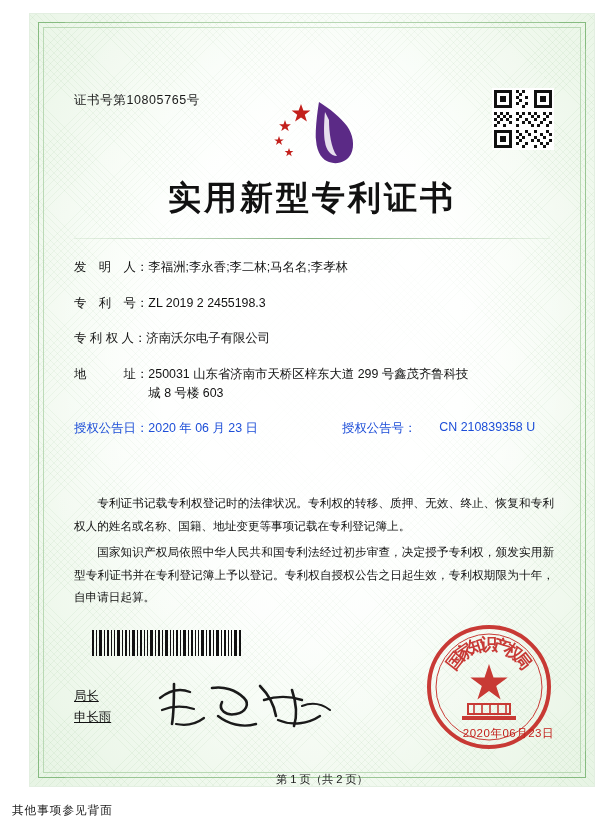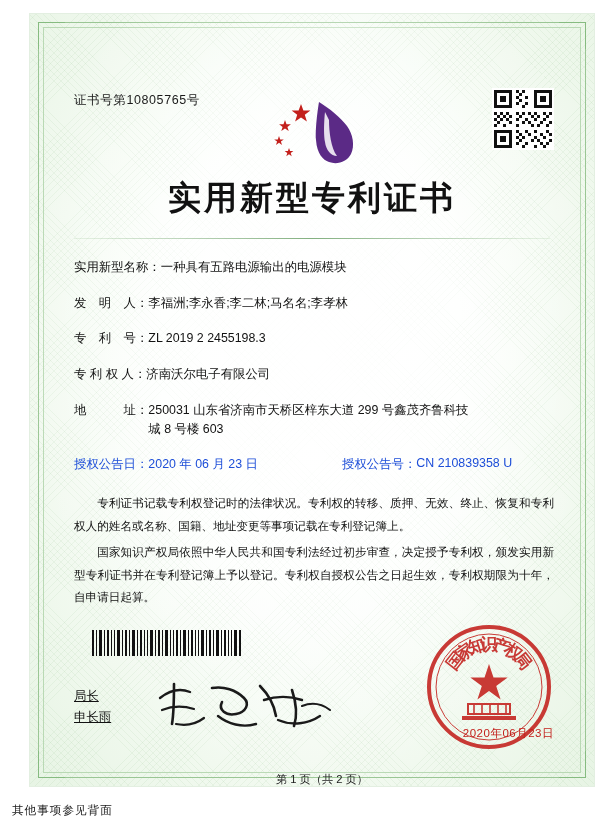--- a/index.html
+++ b/index.html
@@ -165,21 +165,21 @@
   }
 
   .row-inline {
     display: flex;
     align-items: flex-start;
     font-size: 12.4px;
     color: #1d4ed8;
     margin-bottom: 16.5px;
   }
   .cellA { display: flex; width: 268px; }
-  .cellB { display: flex; }
+  .cellB { display: flex; gap: 23px; }
   .cellA .label, .cellB .label { white-space: pre; }
 
   
   .paras {
     position: absolute;
     left: 62px;
     right: 58px;
     top: 492px;
     font-size: 11.6px;
     line-height: 1.95;
@@ -367,24 +367,20 @@
             <rect x="51" y="57" width="3" height="3"></rect>
         </g>
       </svg>
     </div>
 
     <div class="title">实用新型专利证书</div>
     <div class="title-rule"></div>
 
     <div class="fields">
 
-      <div class="row">
-        <span class="label">实用新型名称：</span>
-        <span class="value">一种具有五路电源输出的电源模块</span>
-      </div>
 
       <div class="row">
         <span class="label">发　明　人：</span>
         <span class="value">李福洲;李永香;李二林;马名名;李孝林</span>
       </div>
 
       <div class="row">
         <span class="label">专　利　号：</span>
         <span class="value">ZL 2019 2 2455198.3</span>
       </div>

